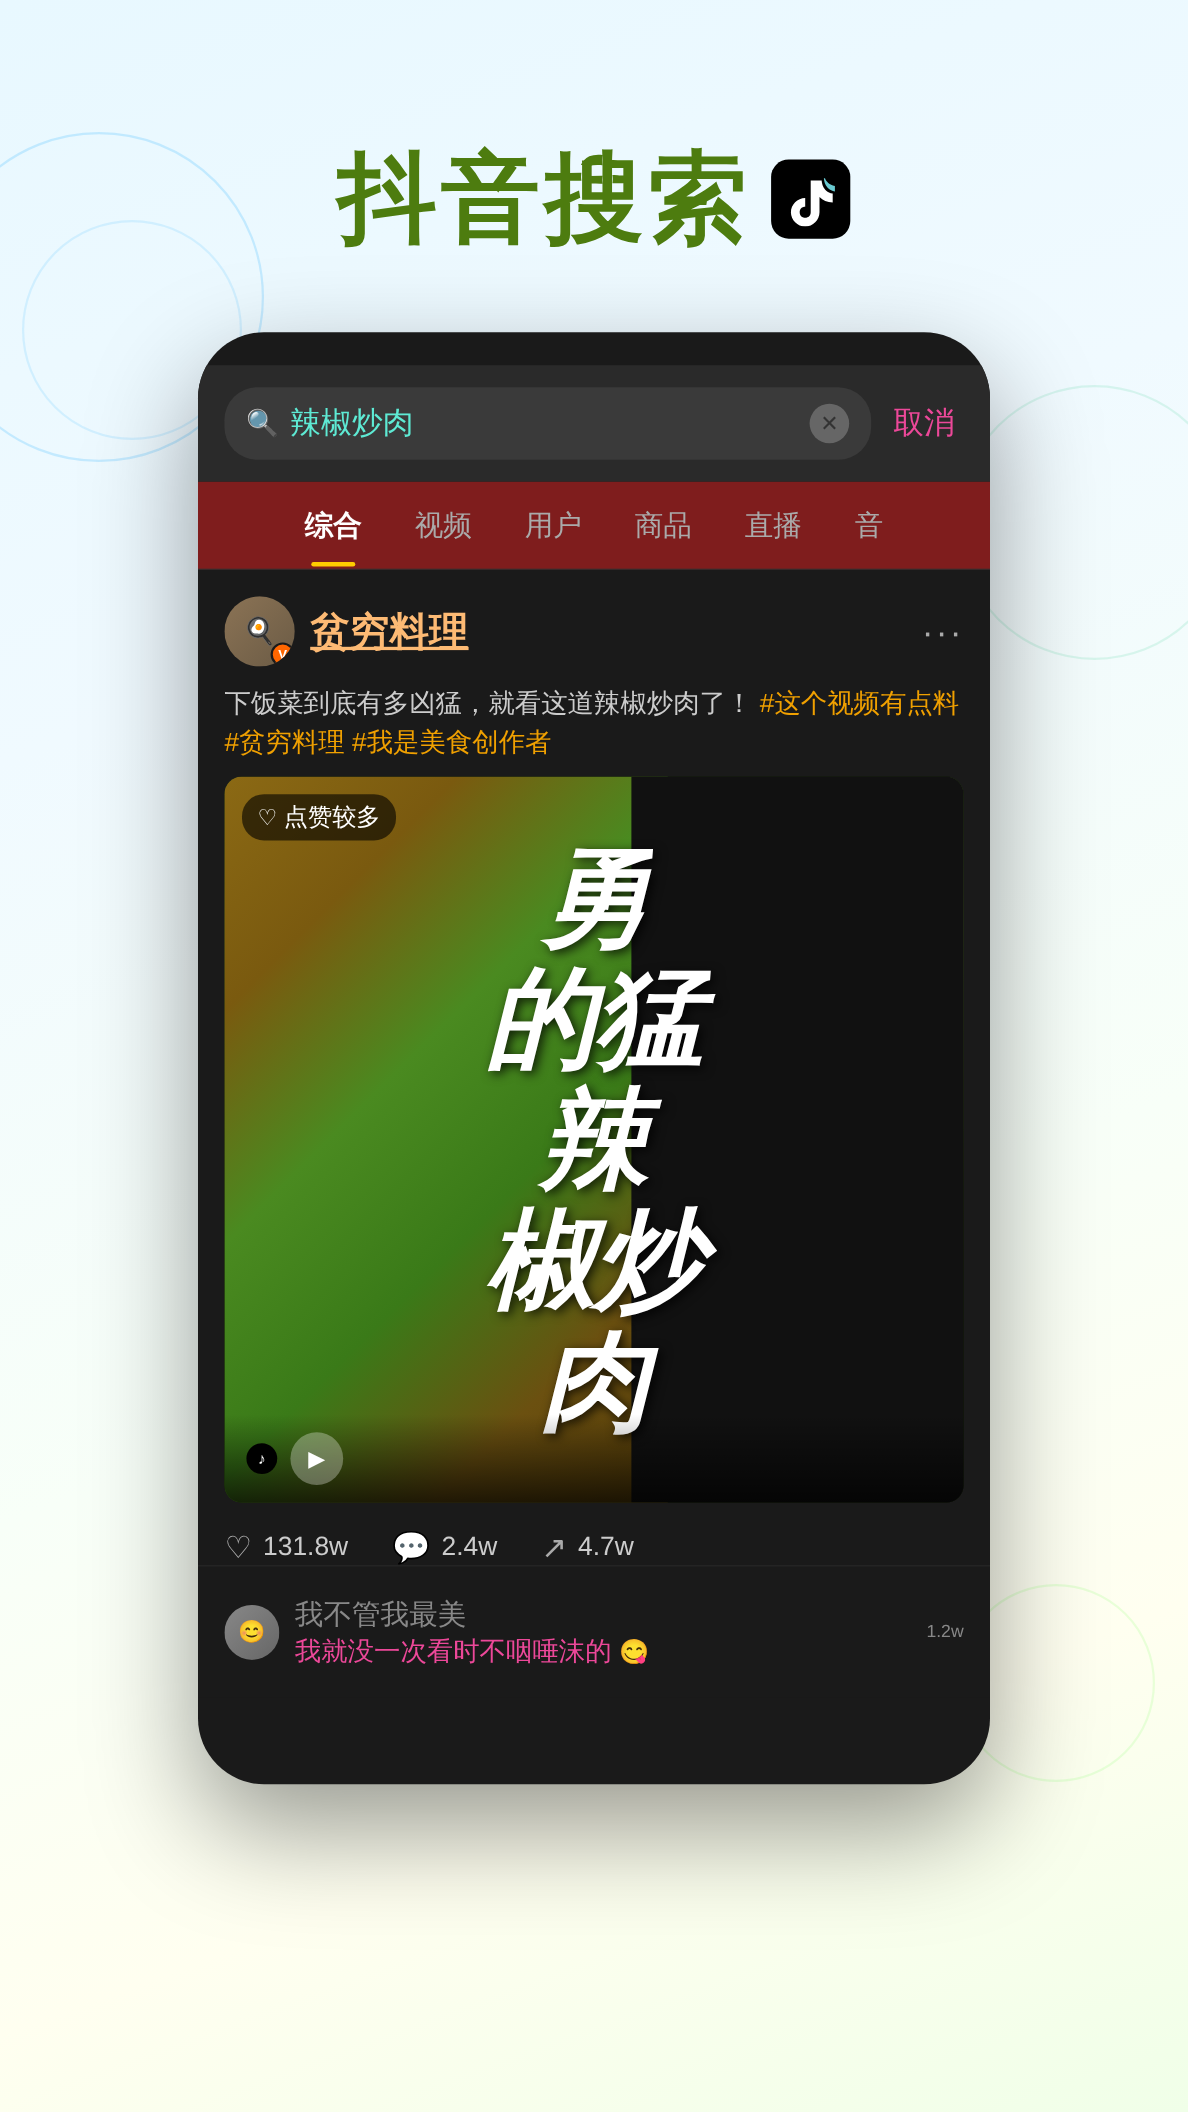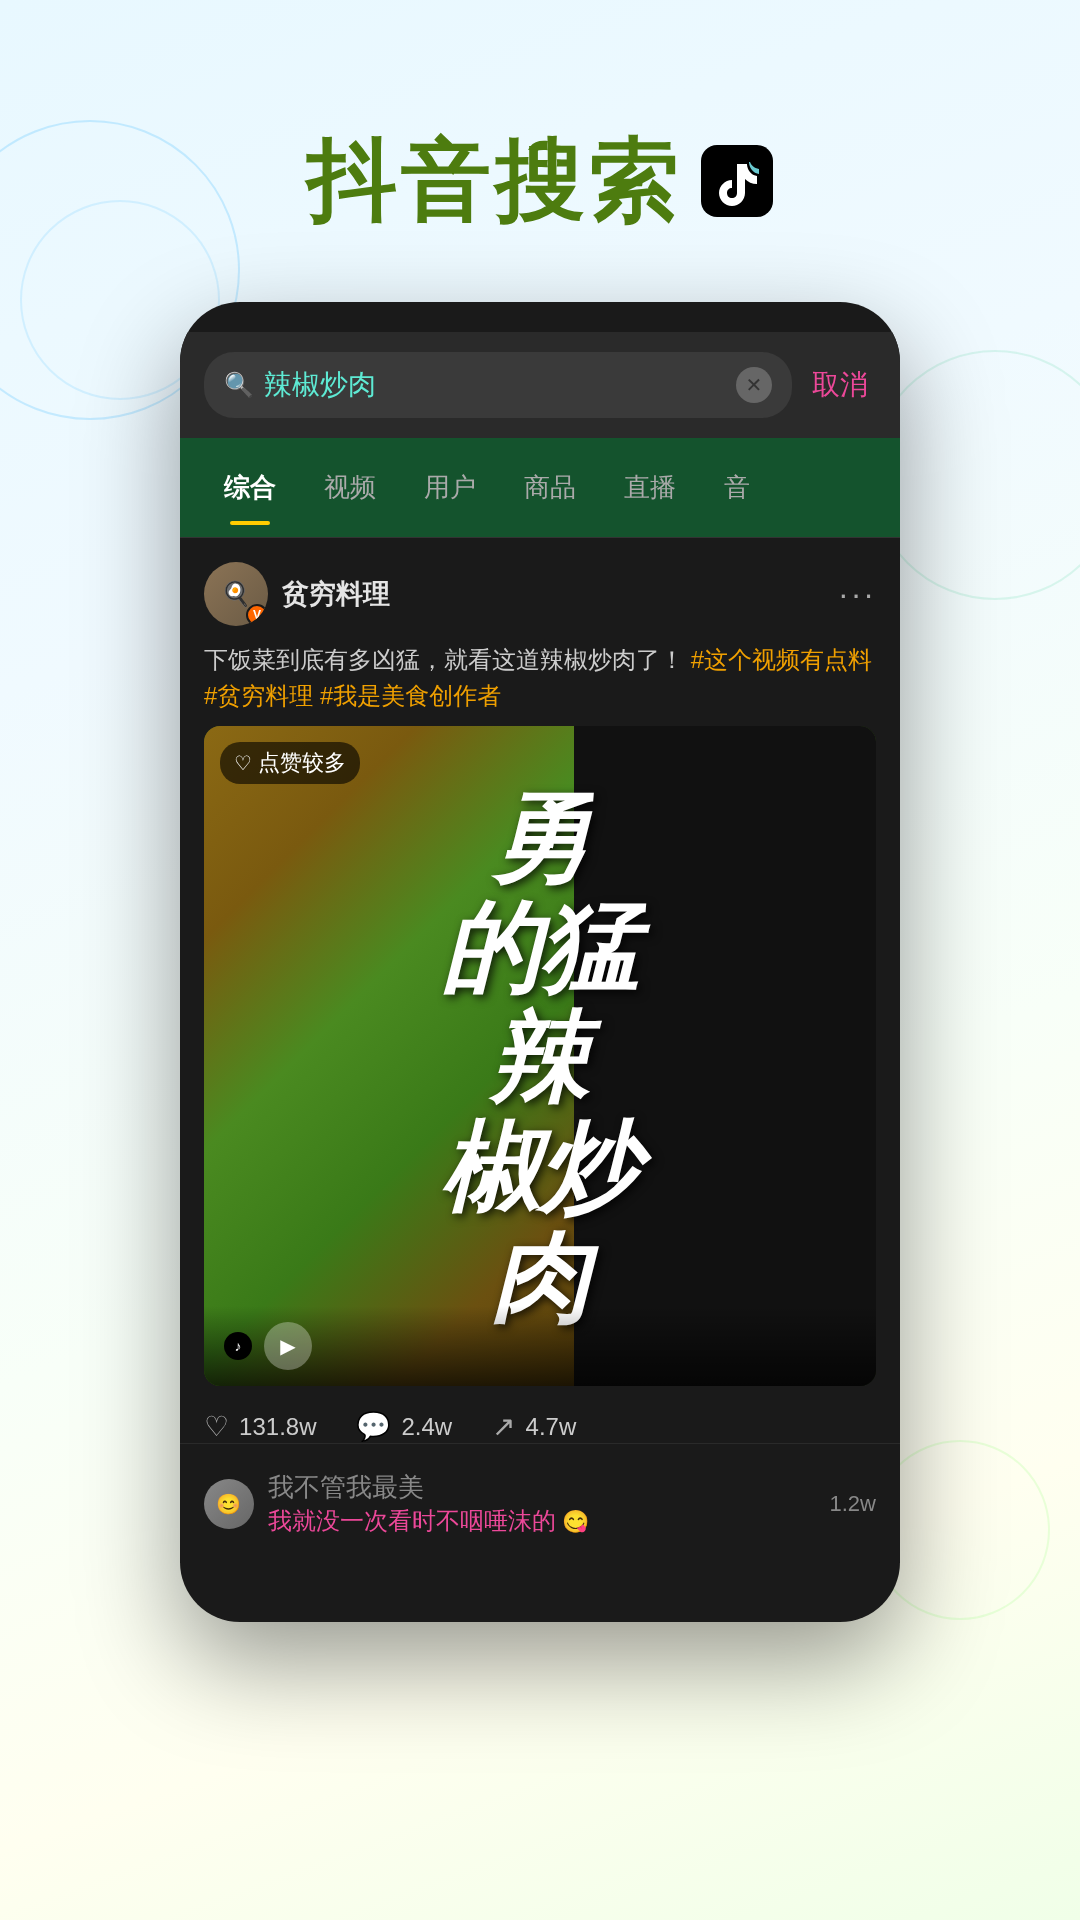--- a/index.html
+++ b/index.html
@@ -149,23 +149,24 @@
 
     .search-cancel {
       color: #ec4899;
       font-size: 28px;
       padding: 0 8px;
     }
 
     
     .tabs {
       display: flex;
-      padding: 12px 20px;
-      background: #14532d;
+      padding: 2px 20px;
+      background: #7f1d1d;
       border-bottom: 1px solid #333;
+      justify-content: center;
     }
 
     .tab {
       padding: 20px 24px;
       color: #aaa;
       font-size: 26px;
       position: relative;
     }
 
     .tab.active {
@@ -232,23 +233,24 @@
       height: 22px;
       background: #ff6600;
       border-radius: 50%;
       border: 2px solid #1a1a1a;
       display: flex;
       align-items: center;
       justify-content: center;
     }
 
     .author-name {
-      color: #e5e5e5;
-      font-size: 27px;
+      color: #fdba74;
+      font-size: 36px;
       font-weight: 600;
+      text-decoration: underline;
     }
 
     .more-btn {
       color: #aaa;
       font-size: 32px;
       letter-spacing: 2px;
     }
 
     .post-text {
       color: #ccc;
@@ -438,21 +440,21 @@
       font-size: 26px;
     }
 
     .comment-content {
       color: #ec4899;
       font-size: 24px;
     }
 
     .comment-likes {
       color: #888;
-      font-size: 22px;
+      font-size: 16px;
     }
 
     
     .emoji {
       font-size: 22px;
     }
   </style>
 </head>
 <body>
 

